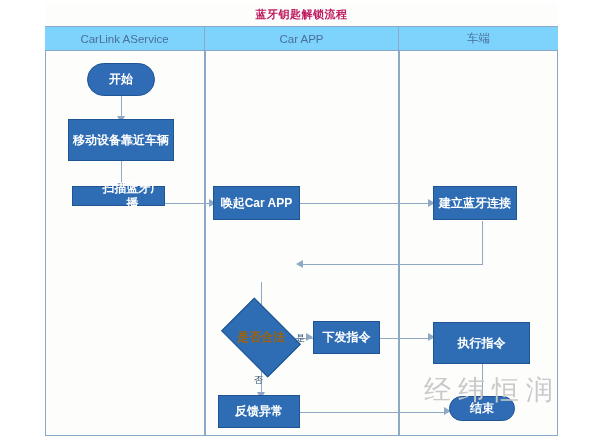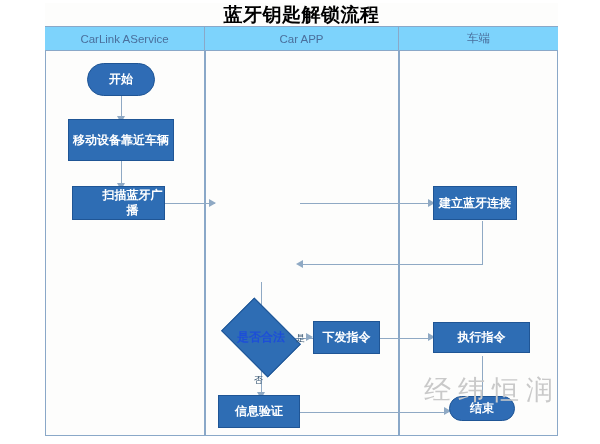--- a/index.html
+++ b/index.html
@@ -36,23 +36,23 @@
     width: 513px;
     height: 24px;
     box-sizing: border-box;
     border-bottom: 1.5px solid #8aa8c8;
     display: flex;
     align-items: center;
     justify-content: center;
     background: #fdfdfc;
   }
   .title-text {
-    font-size: 19px;
+    font-size: 11px;
     font-weight: bold;
-    color: #000000;
+    color: #be185d;
     letter-spacing: 0.5px;
   }
 
   .lane-header-row {
     position: absolute;
     left: 45px;
     top: 27px;
     width: 513px;
     height: 24px;
     box-sizing: border-box;
@@ -114,21 +114,21 @@
     left: 0; top: 0;
     width: 100%; height: 100%;
     background: #2e6db4;
     transform: rotate(45deg);
     border: 1px solid #1f5595;
     box-sizing: border-box;
   }
   .diamond-label {
     position: relative;
     z-index: 2;
-    color: #1d4ed8;
+    color: #a16207;
     font-size: 12px;
     font-weight: bold;
   }
 
   
   .conn {
     position: absolute;
     background: #8fa9c4;
     z-index: 2;
   }
@@ -243,45 +243,48 @@
   <div class="edge-label" style="left:254px; top:374px;">否</div>
 
   <div class="node terminator" style="left:87px; top:63px; width:68px; height:33px;">
     <span>开始</span>
   </div>
 
   <div class="node" style="left:68px; top:119px; width:106px; height:42px;text-align:right;">
     <span>移动设备靠近车辆</span>
   </div>
 
-  <div class="node" style="left:72px; top:186px; width:93px; height:34px;padding-left:28px;">
+  <div class="node" style="left:72px; top:186px; width:93px; height:20px;padding-left:28px;">
     <span>扫描蓝牙广播</span>
   </div>
 
+  <div class="node" style="left:213px; top:186px; width:87px; height:34px;">
+    <span>唤起Car APP</span>
+  </div>
 
   <div class="node" style="left:433px; top:186px; width:84px; height:34px;">
     <span>建立蓝牙连接</span>
   </div>
 
 
   <div class="node diamond" style="left:228px; top:314px; width:66px; height:47px;">
     <div class="diamond-shape"></div>
     <span class="diamond-label">是否合法</span>
   </div>
 
   <div class="node" style="left:313px; top:321px; width:67px; height:33px;">
     <span>下发指令</span>
   </div>
 
-  <div class="node" style="left:433px; top:322px; width:97px; height:31px;">
+  <div class="node" style="left:433px; top:322px; width:97px; height:42px;">
     <span>执行指令</span>
   </div>
 
   <div class="node" style="left:218px; top:395px; width:82px; height:33px;">
-    <span>信息验证</span>
+    <span>反馈异常</span>
   </div>
 
   <div class="node terminator" style="left:449px; top:396px; width:66px; height:25px;">
     <span>结束</span>
   </div>
 
   <div class="watermark">经纬恒润</div>
 
 </div>
 

